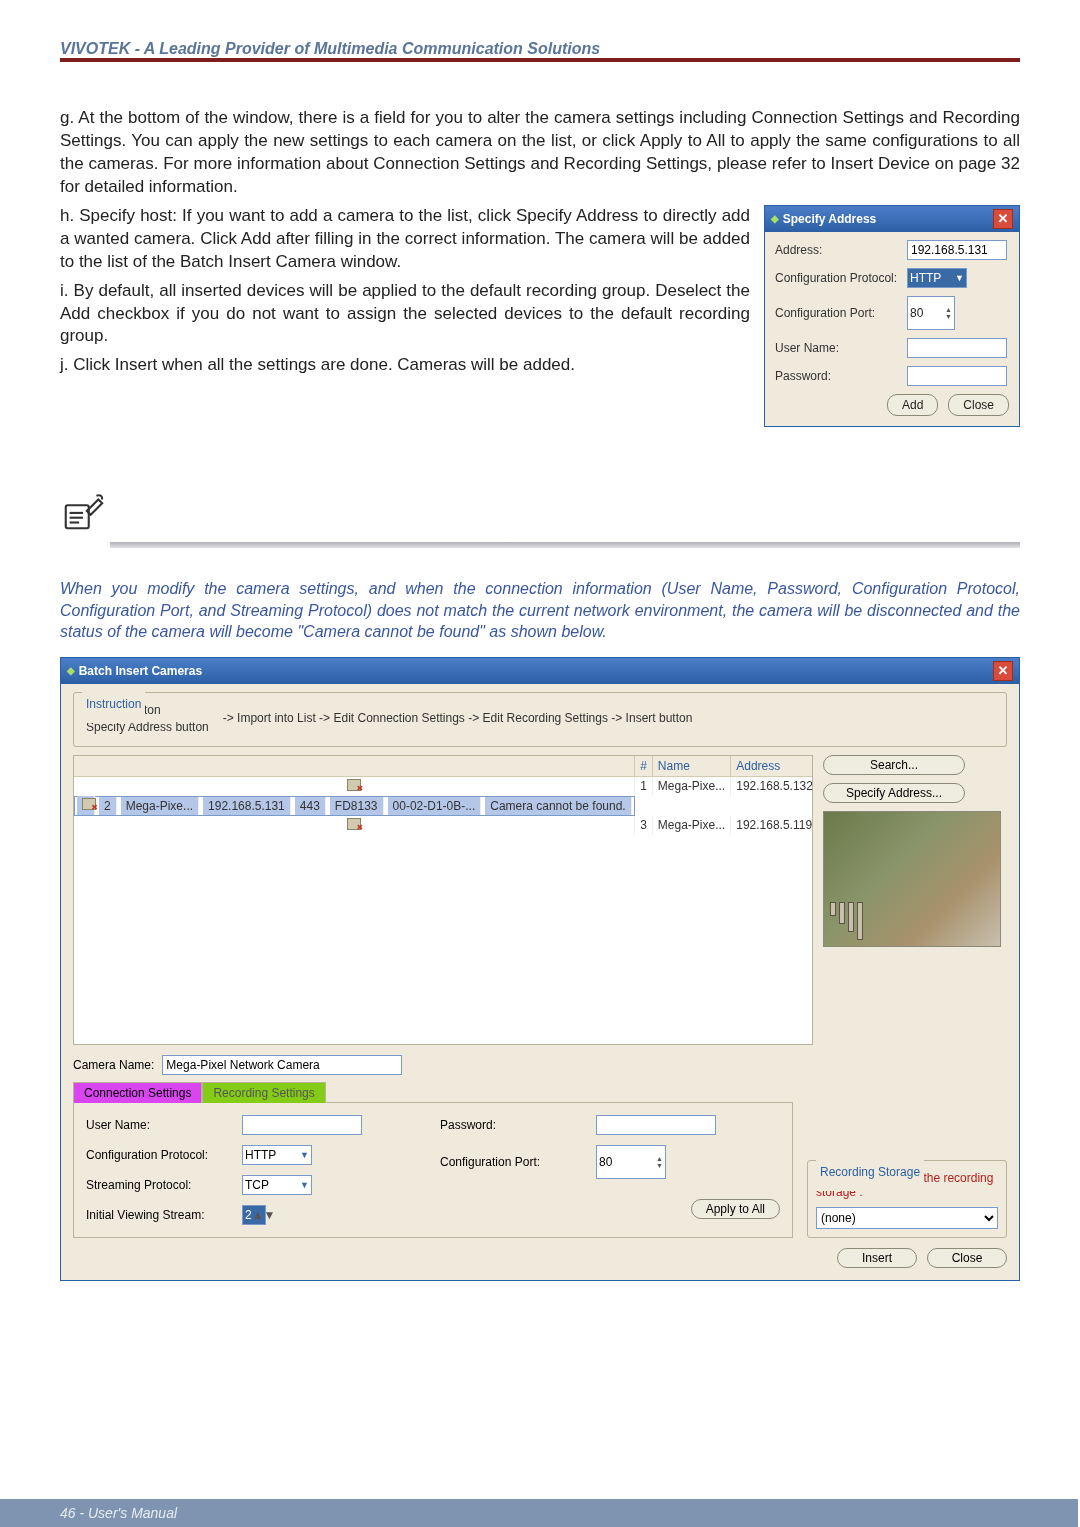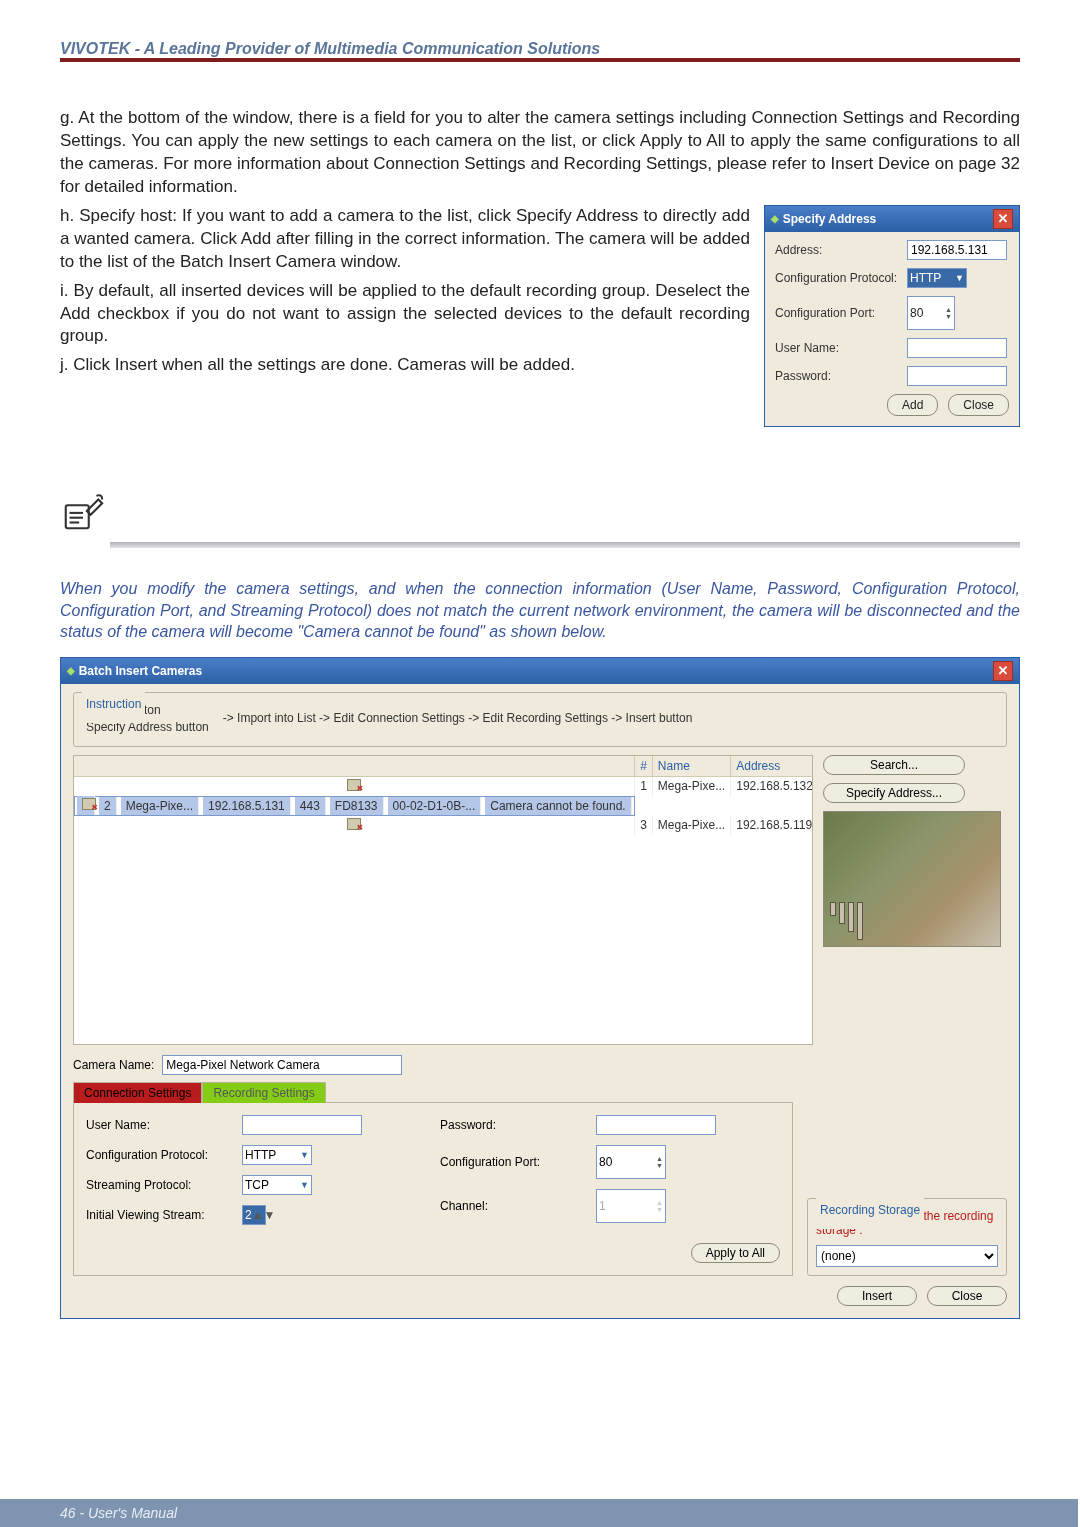--- a/index.html
+++ b/index.html
@@ -197,21 +197,21 @@
   .camname-row input { width:240px; }
   .tabs { display:flex; }
   .tab {
     border:1px solid #b8b39a; border-bottom:none;
     padding:3px 10px;
     background:#efeadb;
     font-size:12px;
     position:relative; top:1px;
     cursor:pointer;
   }
-  .tab.active { background:#b91c1c; z-index:2; }
+  .tab.active { background:#d946ef; z-index:2; }
   .tab.inactive { background:#84cc16; color:#555; }
   .tab-panel {
     border:1px solid #b8b39a;
     padding:12px;
     display:flex;
     gap:14px;
   }
   .colA, .colB { display:flex; flex-direction:column; gap:10px; width:340px; }
   .frow { display:flex; align-items:center; gap:6px; }
   .frow label { width:150px; }
@@ -449,30 +449,20 @@
             <div class="frow">
               <label>Configuration Port:</label>
               <span class="spin">
                   <span>80</span>
                   <span class="spin-arrows">
                     <span>▲</span>
                     <span>▼</span>
                   </span>
                 </span>
             </div>
-            <div class="frow">
-              <label>Channel:</label>
-              <span class="spin" style="color:#aaa;">
-                  <span>1</span>
-                  <span class="spin-arrows" style="color:#ccc">
-                    <span>▲</span>
-                    <span>▼</span>
-                  </span>
-                </span>
-            </div>
             <div class="apply-row">
               <span class="btn">Apply to All</span>
             </div>
           </div>
         </div>
         <div class="rec-storage">
           <span class="fieldset-legend">Recording Storage</span>
           <div class="rs-text">Add the cameras to the recording storage :</div>
           <select>
             <option>(none)</option>

